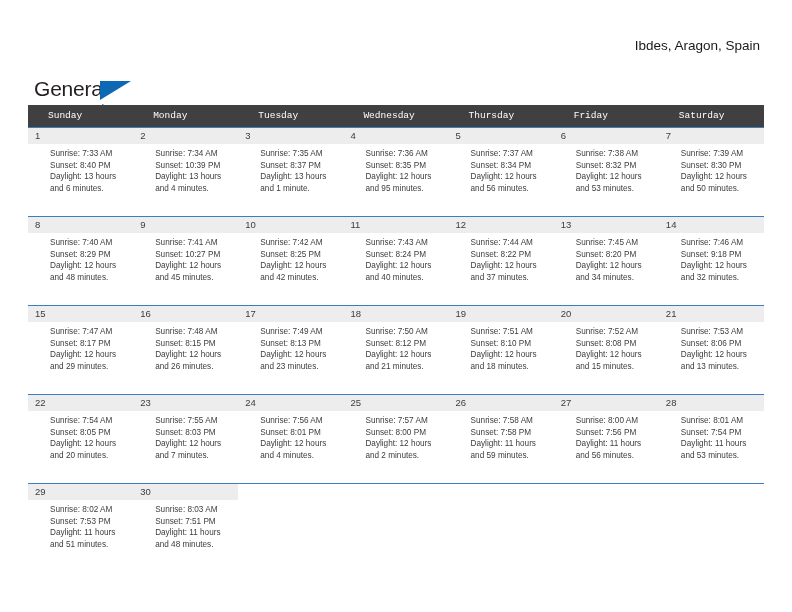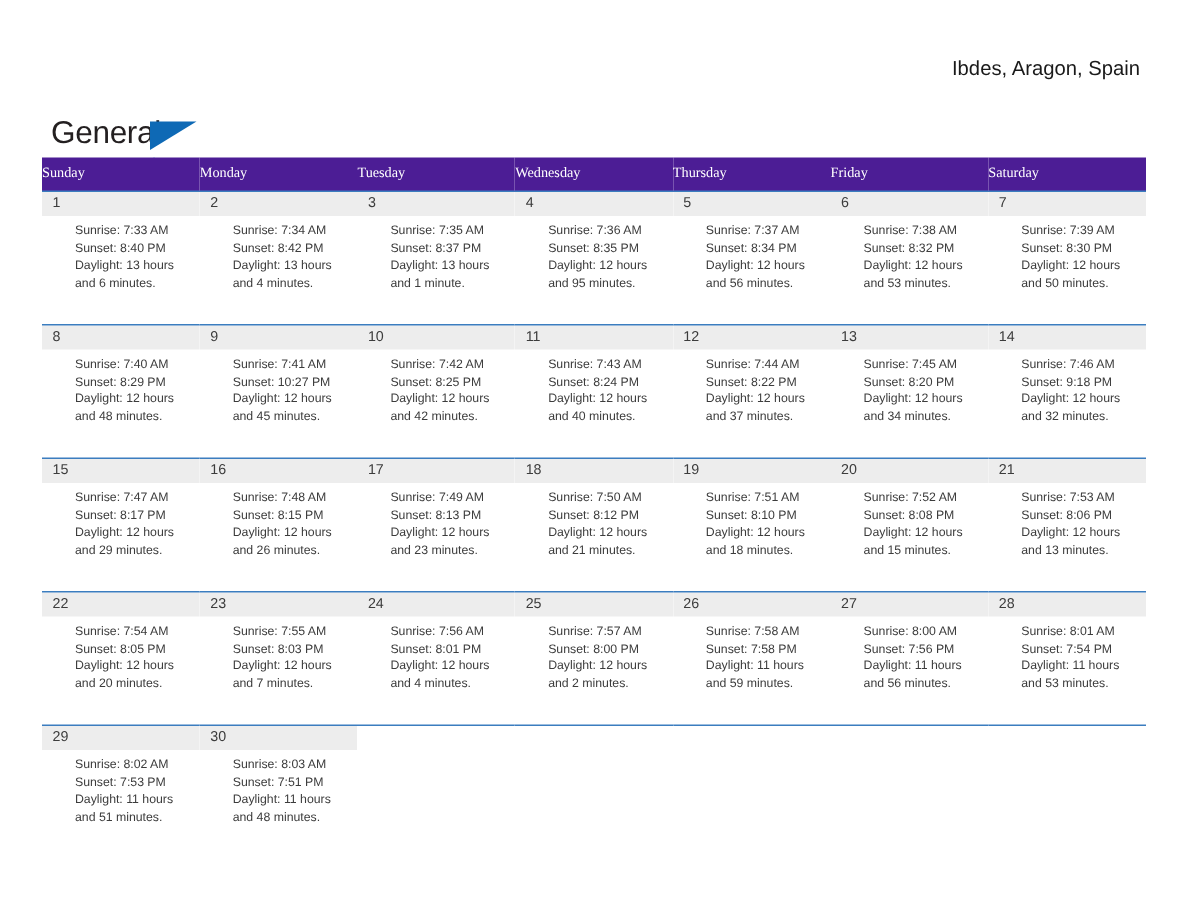--- a/index.html
+++ b/index.html
@@ -95,28 +95,28 @@
   .calendar {
     position: absolute;
     left: 28px;
     top: 105px;
     width: 736px;
     border-collapse: collapse;
     table-layout: fixed;
   }
 
   .calendar th {
-    background: #4c1d95;
+    background: #404040;
     color: #ffffff;
     font-size: 9.5px;
     font-weight: normal;
     text-align: left;
-    padding: 5px 0 6px 0;
+    padding: 5px 0 6px 20px;
     height: 11px;
-    font-family: Liberation Serif, serif;
+    font-family: Liberation Mono, monospace;
   }
 
   .calendar td {
     vertical-align: top;
     padding: 0;
     width: 105.14px;
     height: 88px;
     border-top: 1px solid #3b7dbf;
     background: #ffffff;
   }
@@ -188,21 +188,21 @@
               <div>Sunrise: 7:33 AM</div>
               <div>Sunset: 8:40 PM</div>
               <div>Daylight: 13 hours</div>
               <div>and 6 minutes.</div>
             </div>
           </td>
           <td>
             <div class="daynum-band">2</div>
             <div class="cell-body">
               <div>Sunrise: 7:34 AM</div>
-              <div>Sunset: 8:42 PM</div>
+              <div>Sunset: 10:39 PM</div>
               <div>Daylight: 13 hours</div>
               <div>and 4 minutes.</div>
             </div>
           </td>
           <td>
             <div class="daynum-band">3</div>
             <div class="cell-body">
               <div>Sunrise: 7:35 AM</div>
               <div>Sunset: 8:37 PM</div>
               <div>Daylight: 13 hours</div>

